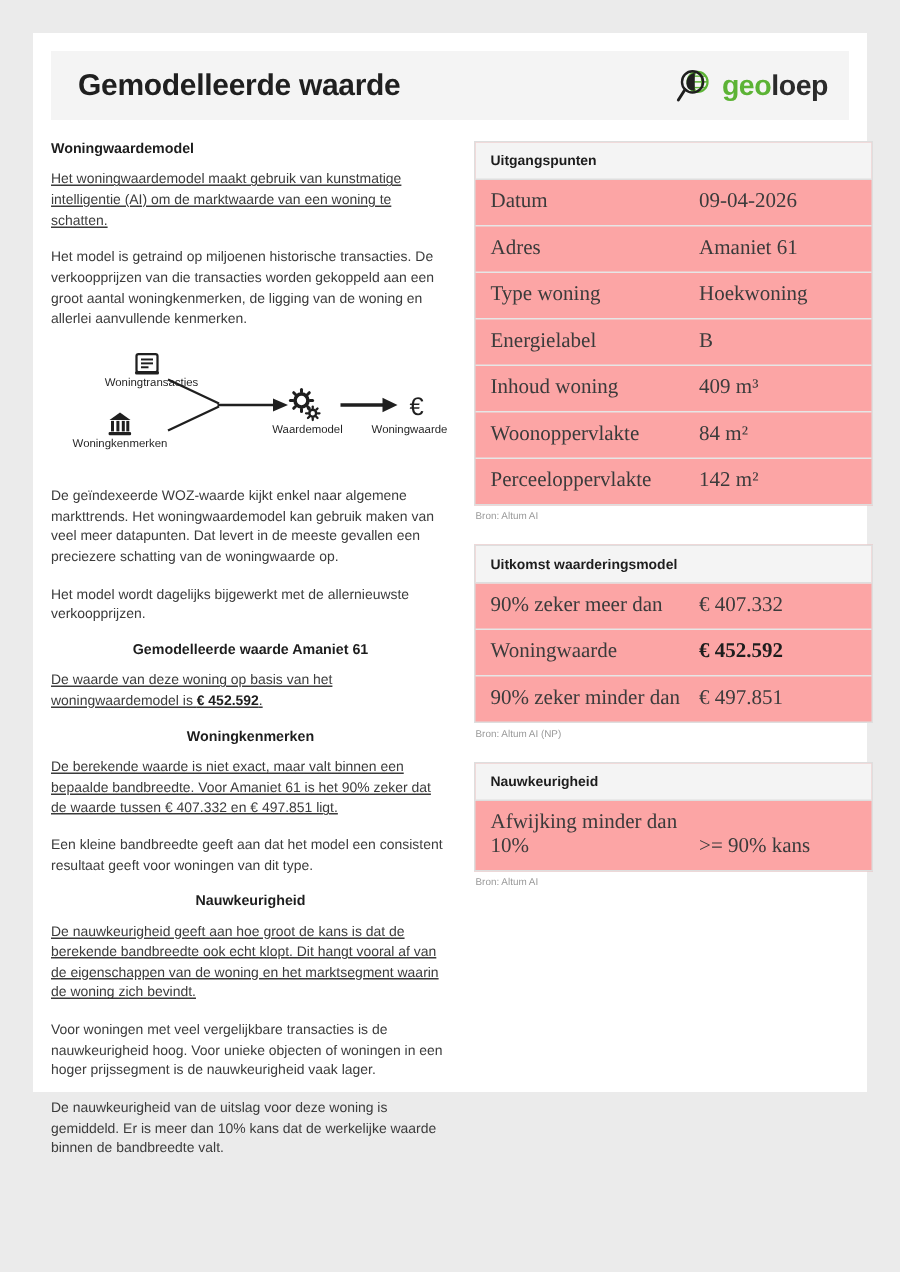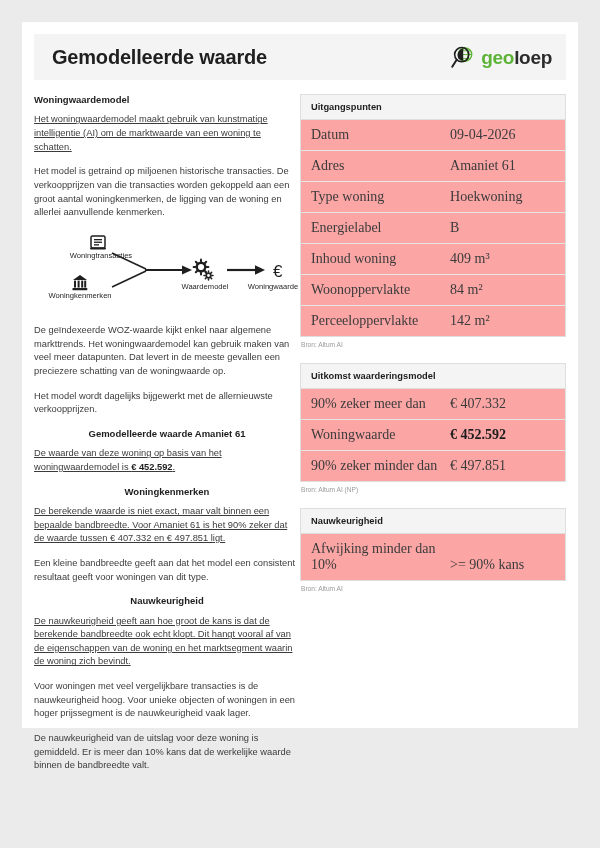--- a/index.html
+++ b/index.html
@@ -49,21 +49,21 @@
     letter-spacing: -0.3px;
     line-height: 1;
   }
   .logo-geo { color: #5cb335; }
   .logo-loep { color: #2b2b2b; }
 
   
   .columns {
     display: flex;
     padding: 14px 12px 0 12px;
-    gap: 0;
+    gap: 16px;
   }
   .col-left { width: 266px; flex: 0 0 266px; }
   .col-right { width: 266px; flex: 0 0 266px; }
 
   h3.sec {
     font-size: 9.5px;
     font-weight: bold;
     color: #1d1d1d;
     margin: 0 0 7px 0;
     line-height: 1.3;

